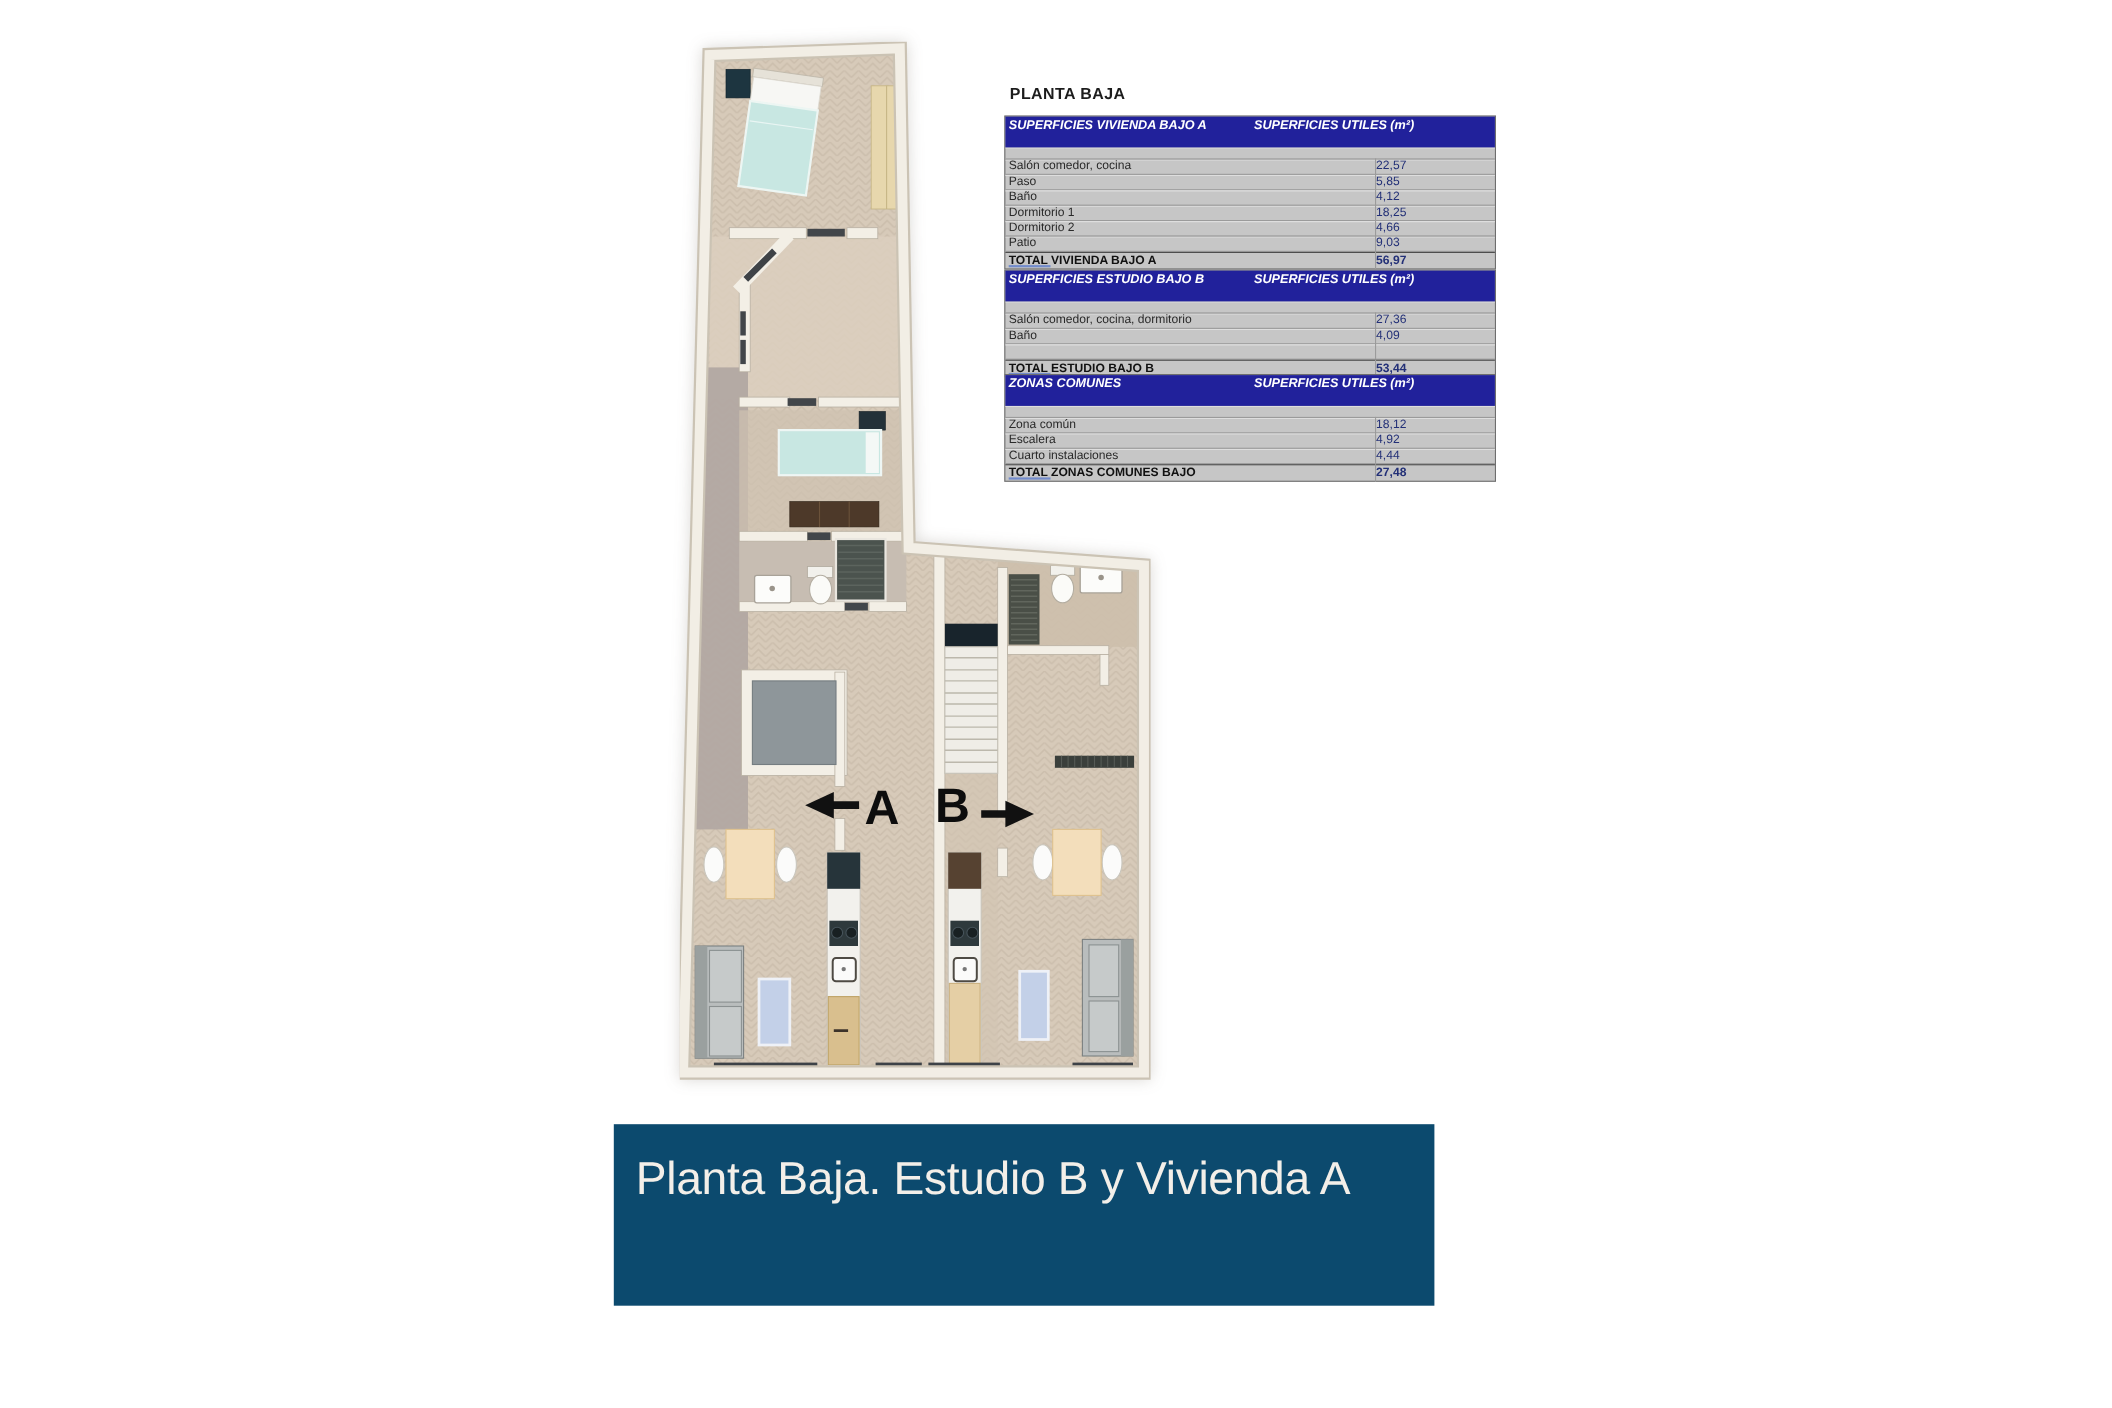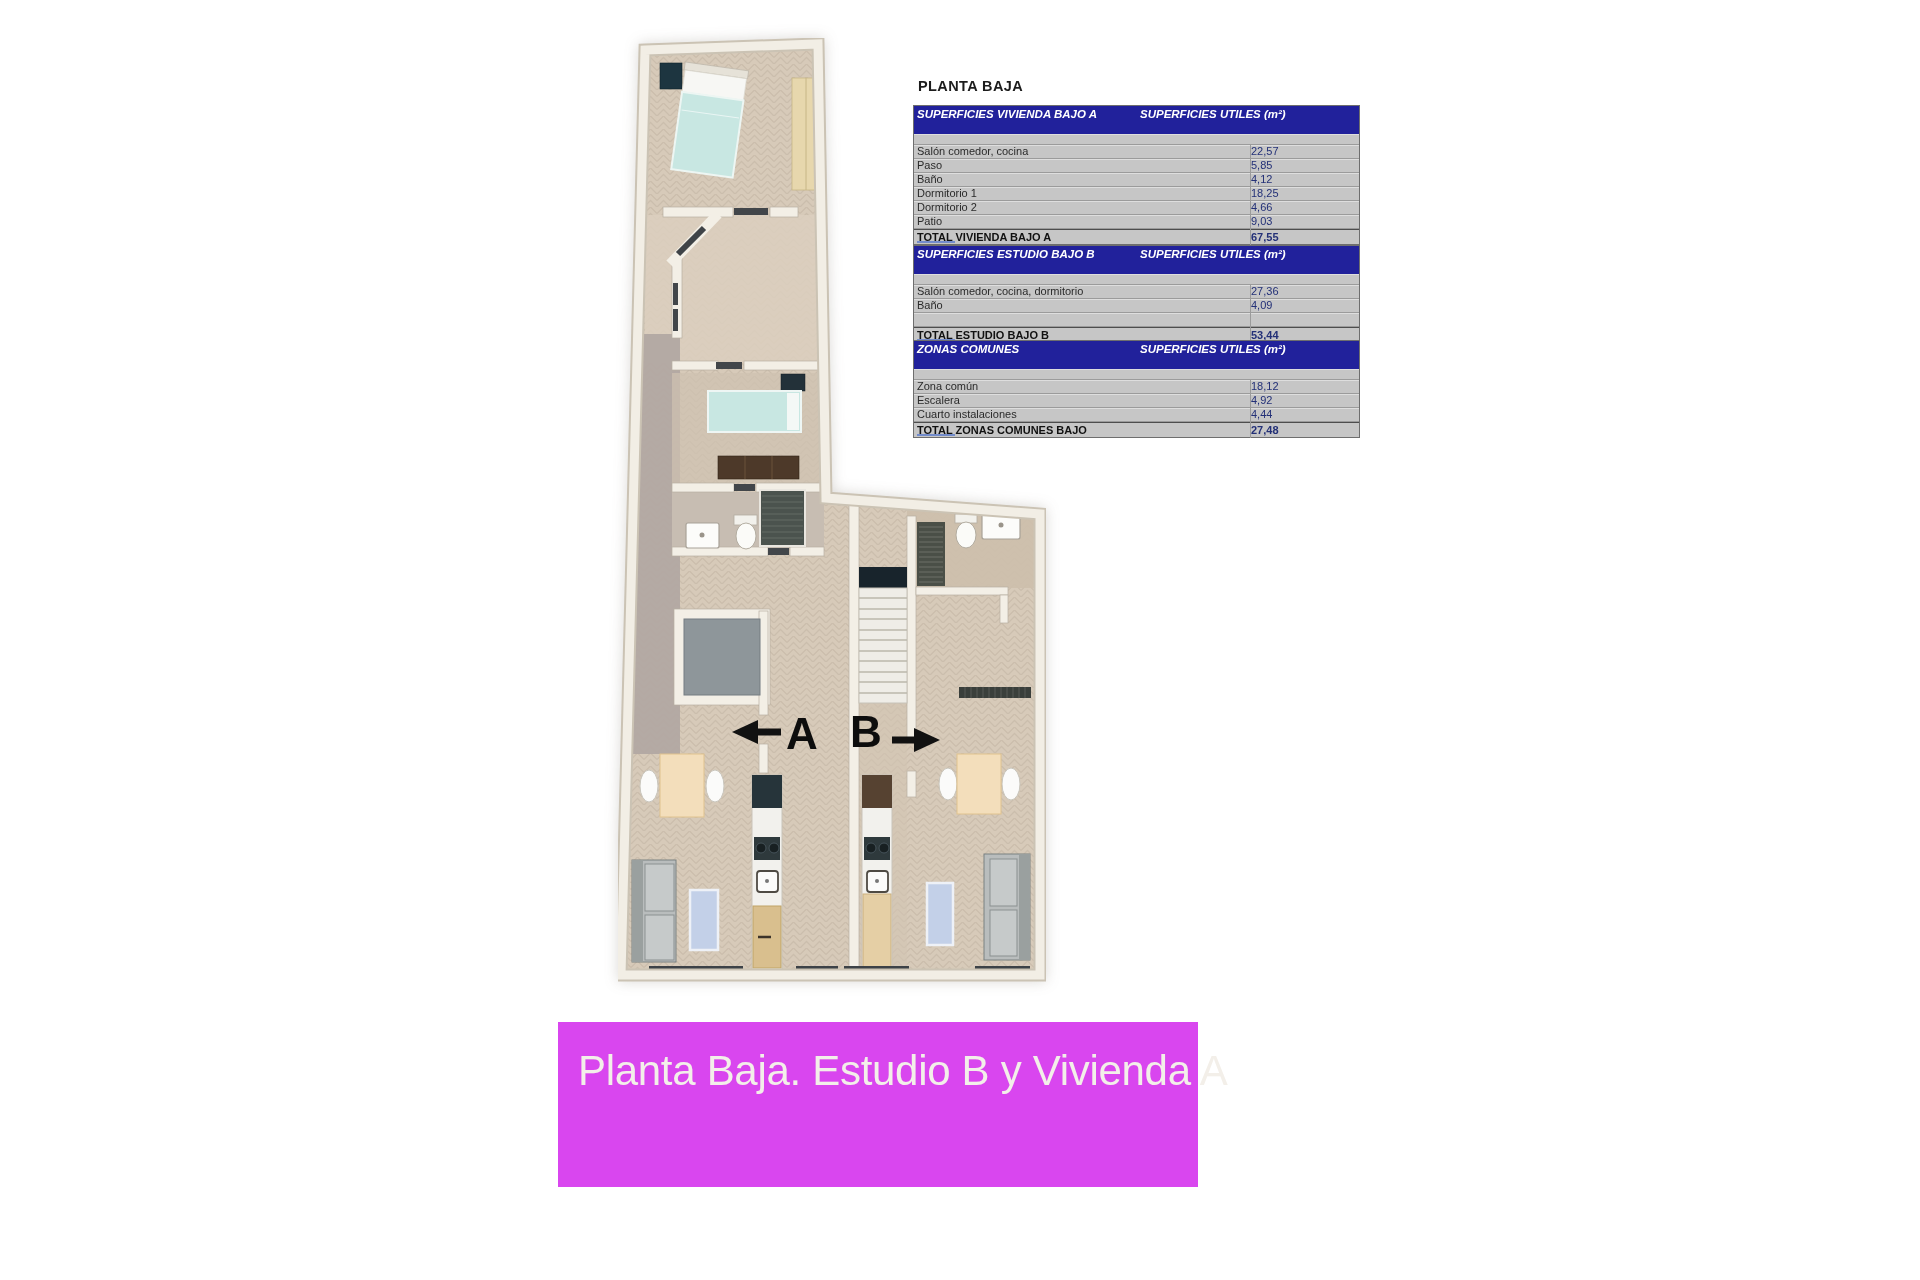--- a/index.html
+++ b/index.html
@@ -31,21 +31,21 @@
   .row.total .val{font-weight:bold;}
 
   #tbl-a{top:105px;} #tbl-b{top:245px;} #tbl-c{top:340px;}
 
   
   .plan-svg{position:absolute;left:618px;top:38px;width:428px;height:945px;
             filter:drop-shadow(0 0 7px rgba(90,80,70,.22));}
   .plan-svg text{font-family:"Liberation Sans",sans-serif;}
 
   
-  .banner{position:absolute;left:558px;top:1022px;width:640px;height:165px;background:#d946ef;}
+  .banner{position:absolute;left:558px;top:1022px;width:746px;height:165px;background:#0c4a6e;}
   .banner-text{position:absolute;left:20px;top:26px;font-size:42px;line-height:1.1;
                color:#f3efe9;letter-spacing:-.3px;white-space:nowrap;}
 </style>
 </head>
 <body>
 
 <svg class="plan-svg" viewBox="0 0 428 945">
   <defs>
     <pattern id="hb" width="13" height="13" patternUnits="userSpaceOnUse">
       <path d="M0 13 L6.5 6.5 L13 13 M0 6.5 L6.5 0 L13 6.5" stroke="rgba(110,90,70,0.11)" stroke-width="1.4" fill="none"></path>
@@ -257,21 +257,21 @@
   <div class="row">
     <span class="lbl">Dormitorio 2</span>
     <span class="val">4,66</span>
   </div>
   <div class="row">
     <span class="lbl">Patio</span>
     <span class="val">9,03</span>
   </div>
   <div class="row total">
     <span class="lbl">TOTAL VIVIENDA BAJO A</span>
-    <span class="val">67,55</span>
+    <span class="val">56,97</span>
   </div>
 </div>
 
 <div class="tbl" id="tbl-b">
   <div class="tbl-head">
     <span class="hl">SUPERFICIES ESTUDIO BAJO B</span>
     <span class="hr">SUPERFICIES UTILES  (m²)</span>
   </div>
   <div class="tbl-spacer"></div>
   <div class="row">

